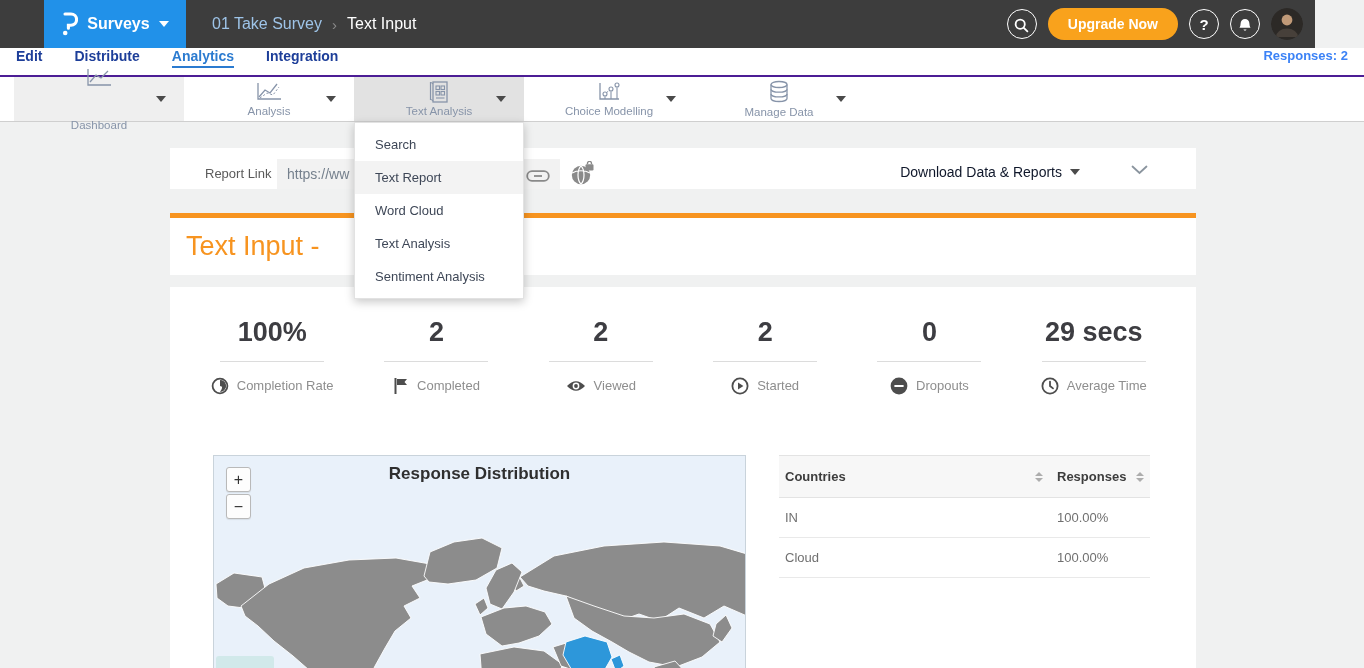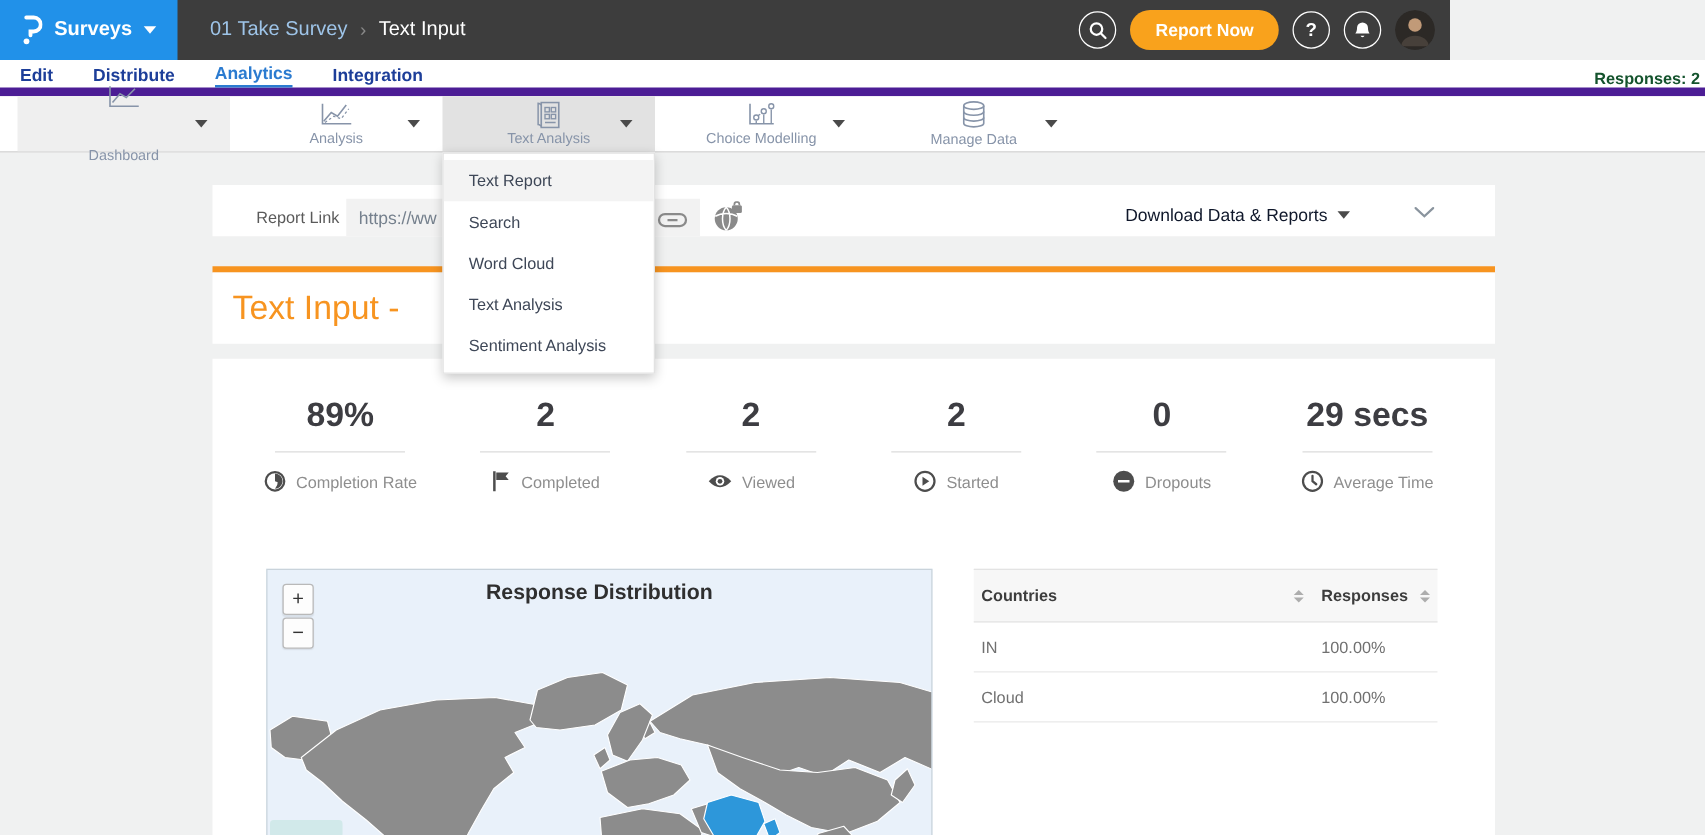--- a/index.html
+++ b/index.html
@@ -1,38 +1,38 @@
 <!DOCTYPE html>
 <html><head>
 <meta charset="utf-8">
 <style>
   * { box-sizing: border-box; margin: 0; padding: 0; }
   html,body { width:1364px; height:668px; overflow:hidden; }
   body { font-family:"Liberation Sans", sans-serif; background:#f0f1f1; position:relative; }
 
   
-  .topbar { position:absolute; top:0; left:0; width:1160px; height:48px; background:#3d3d3d; display:flex; align-items:center; }
+  .topbar { position:absolute; top:0; left:0; width:1315px; height:48px; background:#3d3d3d; display:flex; align-items:center;padding-left:44px; }
   .logo-box { width:142px; height:48px; background:#2191e9; display:flex; align-items:center; justify-content:center; gap:9px; cursor:pointer; }
   .logo-box .brand { color:#fff; font-size:16px; font-weight:600; }
   .caret-down { width:0; height:0; border-left:5px solid transparent; border-right:5px solid transparent; border-top:6px solid #fff; }
   .breadcrumb { margin-left:26px; display:flex; align-items:center; gap:10px; font-size:16px; }
   .breadcrumb .crumb-survey { color:#9ec4e8; }
   .breadcrumb .crumb-sep { color:#8a8a8a; font-size:15px; }
   .breadcrumb .crumb-page { color:#ffffff; }
   .topbar-actions { position:absolute; right:12px; top:0; height:48px; display:flex; align-items:center; gap:11px; }
   .circle-btn { width:30px; height:30px; border-radius:50%; border:1.6px solid #ffffff; display:flex; align-items:center; justify-content:center; color:#fff; font-size:15px; font-weight:700; background:transparent; cursor:pointer; }
   .upgrade-btn { background:#f9a21c; color:#fff; font-weight:700; font-size:14px; border:none; border-radius:16px; padding:8px 20px; cursor:pointer; }
   .avatar { width:32px; height:32px; border-radius:50%; overflow:hidden; cursor:pointer; }
 
   
-  .nav-row { position:absolute; top:48px; left:0; width:1364px; height:29px; background:#fff; display:flex; align-items:flex-end; border-bottom:7px solid #4c1d95; }
+  .nav-row { position:absolute; top:48px; left:0; width:1364px; height:29px; background:#fff; display:flex; align-items:flex-start; border-bottom:2px solid #4c1d95; }
   .nav-item { margin-left:32px; font-size:14px; font-weight:600; color:#1d3e99; cursor:pointer; padding-bottom:2px; }
   .nav-item:first-child { margin-left:16px; }
   .nav-item.active { color:#2b7bd0; border-bottom:2px solid #2b7bd0; }
-  .responses-count { position:absolute; right:4px; font-size:13px; font-weight:600; color:#14532d; }
+  .responses-count { position:absolute; right:16px; font-size:13px; font-weight:600; color:#3b82f6; }
 
   
   .toolbar { position:absolute; top:77px; left:0; width:1364px; height:45px; background:#fff; border-bottom:1px solid #cfcfcf; }
   .tool-tab { position:absolute; top:0; height:44px; width:170px; display:flex; flex-direction:column; align-items:center; justify-content:center; cursor:pointer; }
   .tool-tab .tab-label { font-size:11.5px; color:#8794a9; margin-top:2px; }
   .tool-tab .tab-caret { position:absolute; right:18px; top:19px; width:0; height:0; border-left:5px solid transparent; border-right:5px solid transparent; border-top:6px solid #4a4a4a; }
   .tab-0 { left:14px;  background:#efefef;gap:28px; }
   .tab-1 { left:184px; }
   .tab-2 { left:354px; background:#e2e2e2; }
   .tab-3 { left:524px; }
@@ -116,21 +116,21 @@
   </nav>
   <div class="topbar-actions">
     <button class="circle-btn">
       <span>
         <svg width="15" height="15" viewBox="0 0 15 15">
             <circle cx="6.2" cy="6.2" r="4.6" fill="none" stroke="#fff" stroke-width="1.8"></circle>
             <line x1="9.8" y1="9.8" x2="13.4" y2="13.4" stroke="#fff" stroke-width="1.8" stroke-linecap="round"></line>
           </svg>
       </span>
     </button>
-    <button class="upgrade-btn">Report Now</button>
+    <button class="upgrade-btn">Upgrade Now</button>
     <button class="circle-btn">?</button>
     <button class="circle-btn">
       <span>
         <svg width="14" height="15" viewBox="0 0 14 15">
             <path d="M7 1 a4.4 4.4 0 0 1 4.4 4.4 c0 3.2 1.4 4.4 1.4 4.4 H1.2 c0 0 1.4 -1.2 1.4 -4.4 A4.4 4.4 0 0 1 7 1 Z" fill="#fff"></path>
             <path d="M5.4 11.6 a1.7 1.7 0 0 0 3.2 0" fill="#fff"></path>
           </svg>
       </span>
     </button>
     <div class="avatar">
@@ -256,21 +256,21 @@
 
 <div class="orange-bar"></div>
 <section class="card title-card">
   <h1 class="page-title">Text Input - </h1>
 </section>
 
 <section class="card main-card">
 
   <div class="stats-row">
     <div class="stat">
-      <div class="stat-value">89%</div>
+      <div class="stat-value">100%</div>
       <div class="stat-divider"></div>
       <div class="stat-meta">
         <span>
           <svg width="18" height="18" viewBox="0 0 18 18">
               <circle cx="9" cy="9" r="7.4" fill="none" stroke="#4d4d4d" stroke-width="1.8"></circle>
               <path d="M9 3 A6 6 0 0 1 9 15 A9 9 0 0 0 9 3 Z" fill="#4d4d4d"></path>
               <path d="M9 3 A6 6 0 0 1 14.5 11 L9 9 Z" fill="#4d4d4d"></path>
             </svg>
         </span>
         <span class="stat-label">Completion Rate</span>
@@ -397,18 +397,18 @@
       <span class="td-value">100.00%</span>
     </div>
     <div class="trow">
       <span class="td-country">Cloud</span>
       <span class="td-value">100.00%</span>
     </div>
   </div>
 </section>
 
 <div class="dropdown">
+  <div class="dropdown-item">Search</div>
   <div class="dropdown-item highlighted">Text Report</div>
-  <div class="dropdown-item">Search</div>
   <div class="dropdown-item">Word Cloud</div>
   <div class="dropdown-item">Text Analysis</div>
   <div class="dropdown-item">Sentiment Analysis</div>
 </div>
 
 </body></html>

